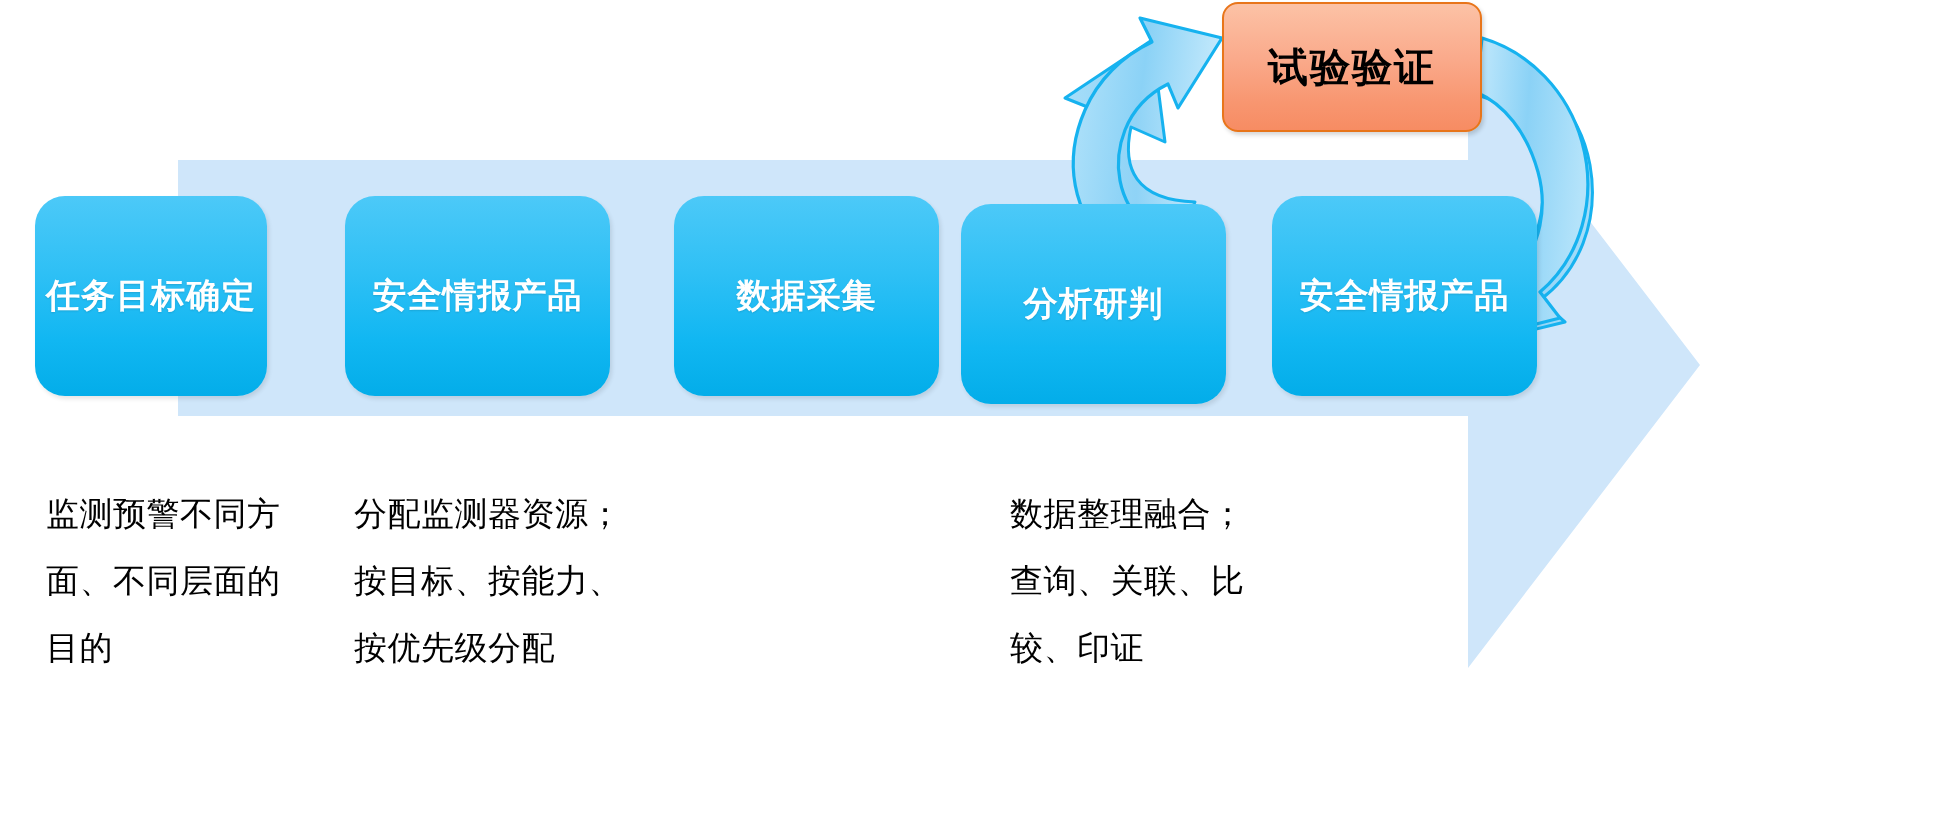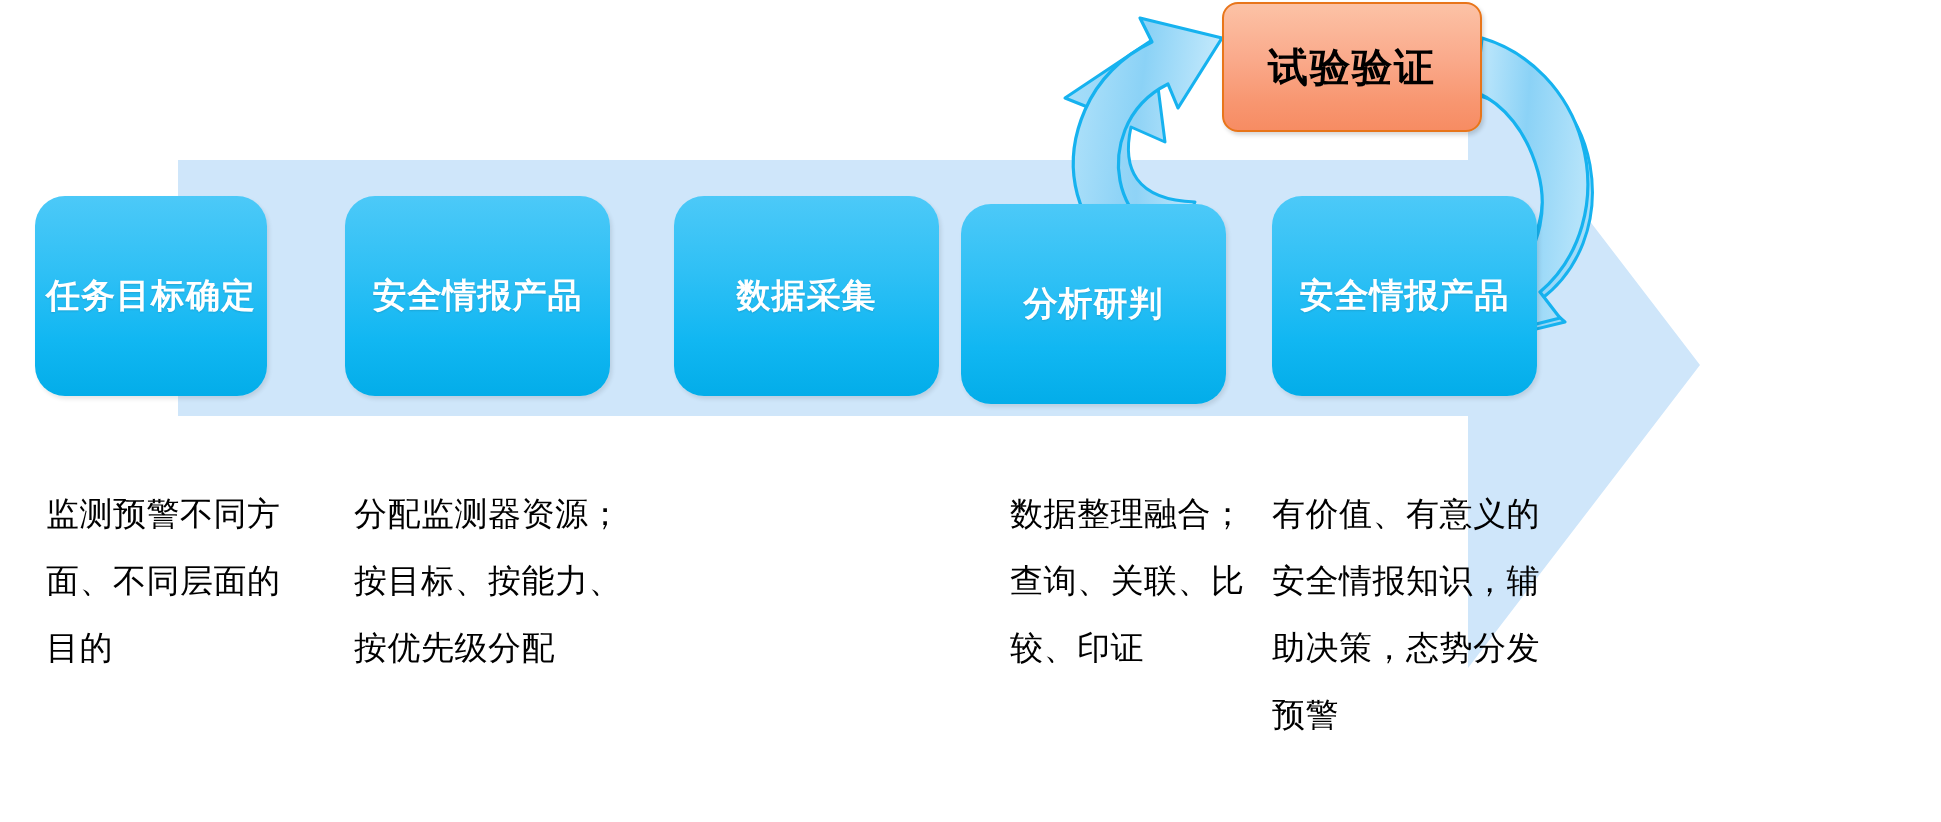--- a/index.html
+++ b/index.html
@@ -206,18 +206,14 @@
 
   <div class="caption" id="cap-0">监测预警不同方
 面、不同层面的
 目的</div>
   <div class="caption" id="cap-1">分配监测器资源；
 按目标、按能力、
 按优先级分配</div>
   <div class="caption" id="cap-3">数据整理融合；
 查询、关联、比
 较、印证</div>
-  <div class="caption" id="cap-4">有价值、有意义的
-安全情报知识，辅
-助决策，态势分发
-预警</div>
 
 </div>
 
 </body></html>

